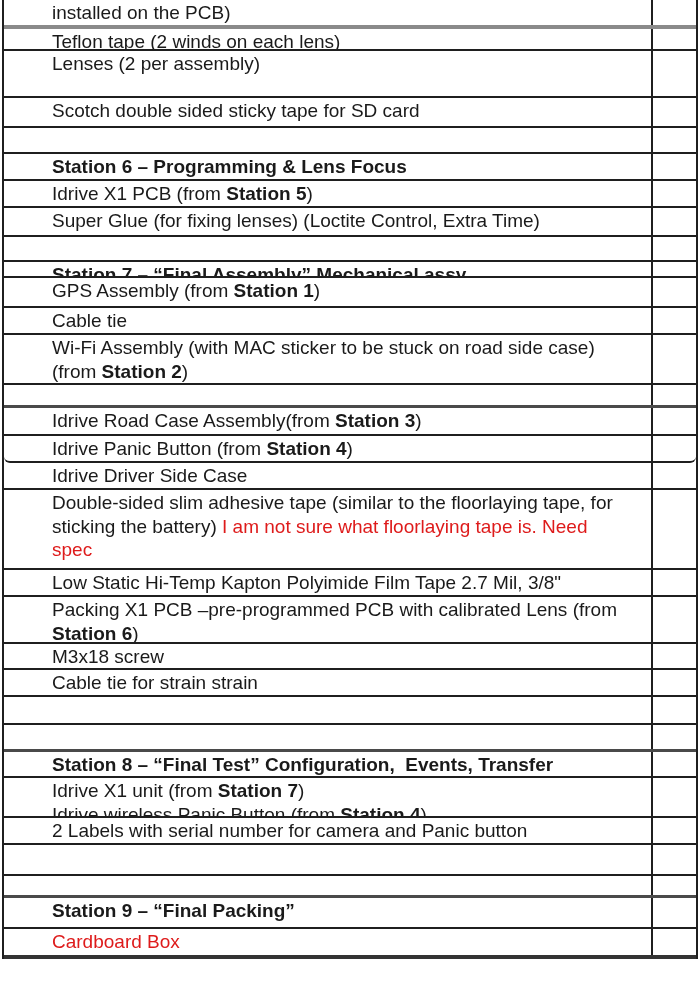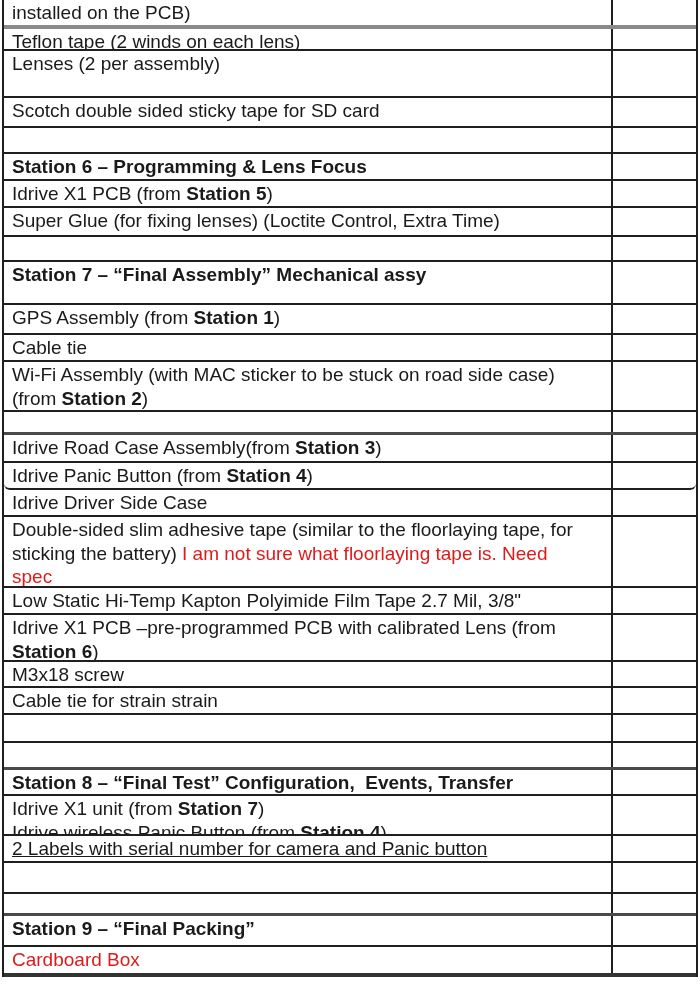--- a/index.html
+++ b/index.html
@@ -29,20 +29,21 @@
   }
   .cell-left {
     width: 609px;
     box-sizing: border-box;
     border-right: 2px solid #1f1f1f;
     padding: 1px 6px 0 8px;
     font-size: 19px;
     line-height: 23.5px;
     white-space: pre-wrap;
     overflow: hidden;
+    margin-left: 40px;
   }
   .cell-right {
     flex: 1 1 auto;
   }
   .bold { font-weight: bold; }
   .red  { color: #de1b1b; }
   
   .bb-gray-thick   { border-bottom: 4px solid #8a8a8a; }
   .bb-dark-thick   { border-bottom: 3px solid #4a4a4a; }
   .bb-bottom-thick { border-bottom: 4px solid #333333; }
@@ -80,21 +81,21 @@
       <div class="cell-right"></div>
     </div>
     <div class="row" style="height: 29px;">
       <div class="cell-left"><span>Super Glue (for fixing lenses) (Loctite Control, Extra Time)</span></div>
       <div class="cell-right"></div>
     </div>
     <div class="row" style="height: 25px;">
       <div class="cell-left"></div>
       <div class="cell-right"></div>
     </div>
-    <div class="row" style="height: 43px;">
+    <div class="row" style="height: 16px;">
       <div class="cell-left"><span class="bold">Station 7 – “Final Assembly” Mechanical assy</span></div>
       <div class="cell-right"></div>
     </div>
     <div class="row" style="height: 30px; gap: 8px;">
       <div class="cell-left"><span>GPS Assembly (from </span><span class="bold">Station 1</span><span>)</span></div>
       <div class="cell-right"></div>
     </div>
     <div class="row" style="height: 27px;">
       <div class="cell-left"><span>Cable tie</span></div>
       <div class="cell-right"></div>
@@ -113,32 +114,32 @@
       <div class="cell-right"></div>
     </div>
     <div class="row" style="height: 27px; border-radius: 6px;">
       <div class="cell-left"><span>Idrive Panic Button (from </span><span class="bold">Station 4</span><span>)</span></div>
       <div class="cell-right"></div>
     </div>
     <div class="row" style="height: 27px;">
       <div class="cell-left"><span>Idrive Driver Side Case</span></div>
       <div class="cell-right"></div>
     </div>
-    <div class="row" style="height: 71px;">
+    <div class="row" style="height: 80px;">
       <div class="cell-left"><span>Double-sided slim adhesive tape (similar to the floorlaying tape, for
 sticking the battery) </span><span class="red">I am not sure what floorlaying tape is. Need
 spec</span></div>
       <div class="cell-right"></div>
     </div>
     <div class="row" style="height: 27px;">
       <div class="cell-left"><span>Low Static Hi-Temp Kapton Polyimide Film Tape 2.7 Mil, 3/8"</span></div>
       <div class="cell-right"></div>
     </div>
     <div class="row" style="height: 47px;">
-      <div class="cell-left"><span>Idrive X1 PCB –pre-programmed PCB with calibrated Lens (from
+      <div class="cell-left"><span>Packing X1 PCB –pre-programmed PCB with calibrated Lens (from
 </span><span class="bold">Station 6</span><span>)</span></div>
       <div class="cell-right"></div>
     </div>
     <div class="row" style="height: 26px;">
       <div class="cell-left"><span>M3x18 screw</span></div>
       <div class="cell-right"></div>
     </div>
     <div class="row" style="height: 27px;">
       <div class="cell-left"><span>Cable tie for strain strain</span></div>
       <div class="cell-right"></div>
@@ -153,21 +154,21 @@
     </div>
     <div class="row" style="height: 26px;">
       <div class="cell-left"><span class="bold">Station 8 – “Final Test” Configuration,  Events, Transfer</span></div>
       <div class="cell-right"></div>
     </div>
     <div class="row" style="height: 40px; justify-content: center;">
       <div class="cell-left"><span>Idrive X1 unit (from </span><span class="bold">Station 7</span><span>)
 Idrive wireless Panic Button (from </span><span class="bold">Station 4</span><span>)</span></div>
       <div class="cell-right"></div>
     </div>
-    <div class="row" style="height: 27px; text-decoration: underline;">
+    <div class="row" style="height: 27px;">
       <div class="cell-left"><span>2 Labels with serial number for camera and Panic button</span></div>
       <div class="cell-right"></div>
     </div>
     <div class="row" style="height: 31px;">
       <div class="cell-left"></div>
       <div class="cell-right"></div>
     </div>
     <div class="row bb-dark-thick" style="height: 22px;">
       <div class="cell-left"></div>
       <div class="cell-right"></div>

